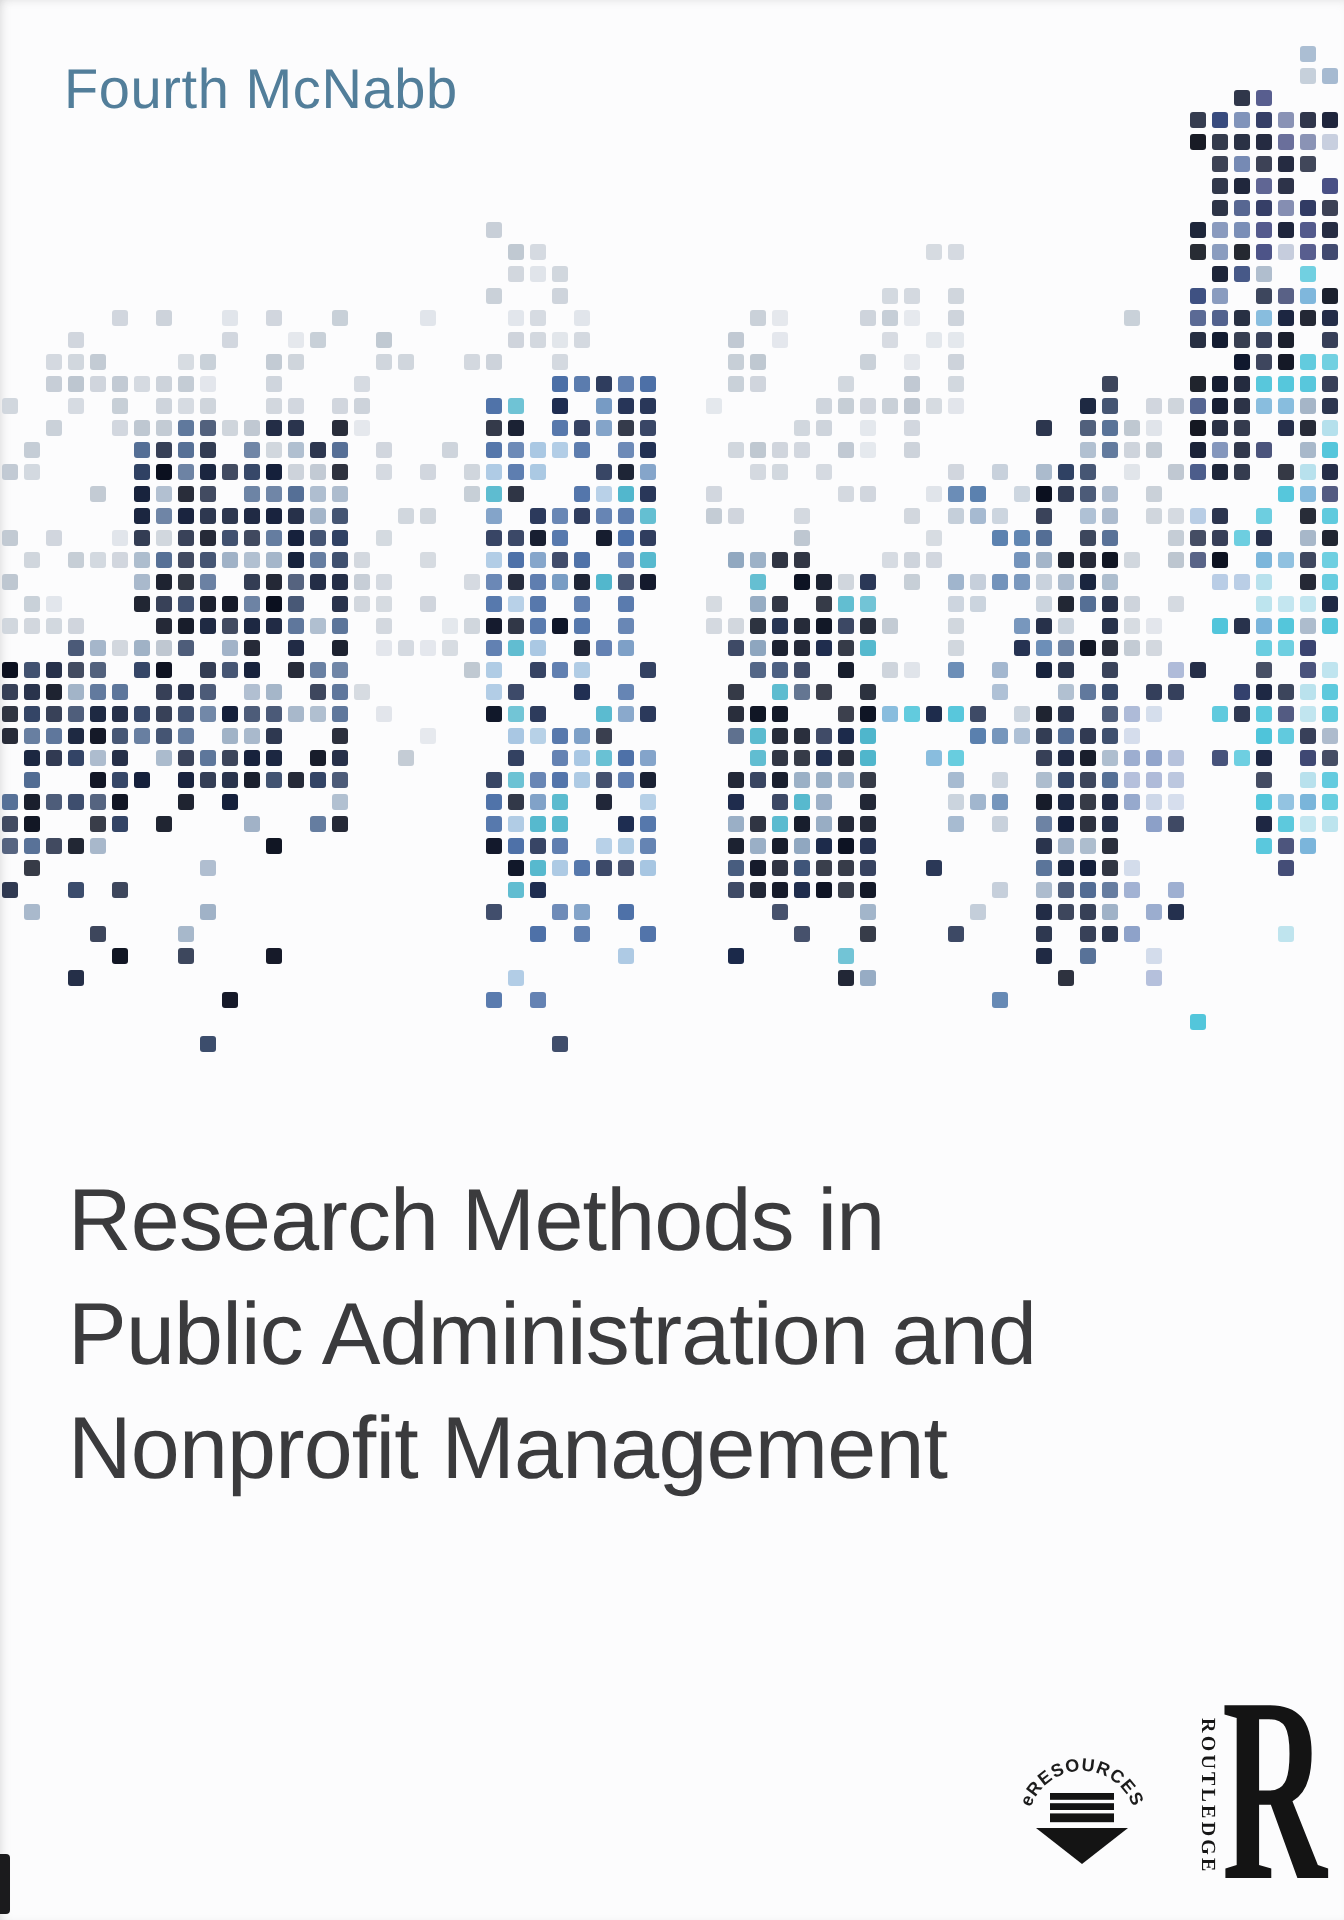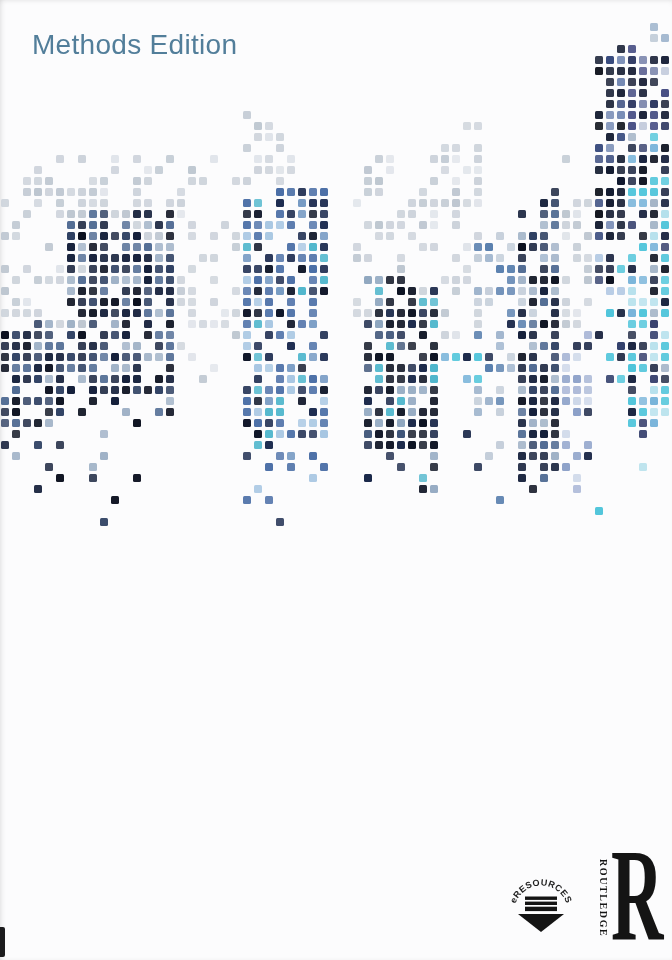--- a/index.html
+++ b/index.html
@@ -1074,22 +1074,27 @@
       <div class="px" style="left: 606px; top: 375px; background: rgb(50, 64, 108); opacity: 0.897931;"></div>
       <div class="px" style="left: 617px; top: 375px; background: rgb(78, 196, 218); opacity: 0.818039;"></div>
       <div class="px" style="left: 595px; top: 507px; background: rgb(78, 196, 218); opacity: 0.973428;"></div>
       <div class="px" style="left: 441px; top: 353px; background: rgb(121, 180, 218); opacity: 0.882544;"></div>
       <div class="px" style="left: 452px; top: 353px; background: rgb(78, 196, 218); opacity: 0.885552;"></div>
       <div class="px" style="left: 463px; top: 375px; background: rgb(121, 180, 218); opacity: 0.877614;"></div>
       <div class="px" style="left: 463px; top: 430px; background: rgb(27, 41, 74); opacity: 0.93056;"></div>
       <div class="px" style="left: 474px; top: 463px; background: rgb(27, 41, 74); opacity: 0.852769;"></div>
     </div>
 
-  <div class="edition">Methods Edition</div>
+  <div class="edition">Fourth McNabb</div>
 
+  <h1 class="title">
+    <span class="tline">Research Methods in</span>
+    <span class="tline">Public Administration and</span>
+    <span class="tline">Nonprofit Management</span>
+  </h1>
 
 
   <div class="eres">
     <svg width="82" height="82" viewBox="0 0 82 82">
       <defs>
         <path id="eresArc" d="M 14.3,50.5 A 27,27 0 1 1 67.7,50.5" fill="none"></path>
       </defs>
       <text font-family="Liberation Sans, sans-serif" font-size="9" font-weight="700" fill="#1c1c1c" letter-spacing="0.5">
         <textPath href="#eresArc" startOffset="50%" text-anchor="middle">eRESOURCES</textPath>
       </text>

